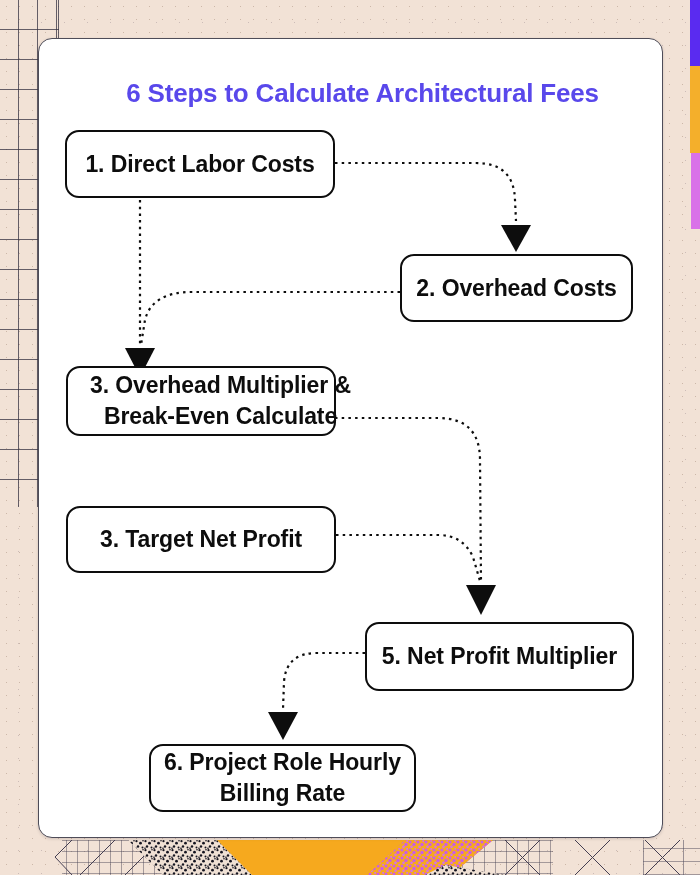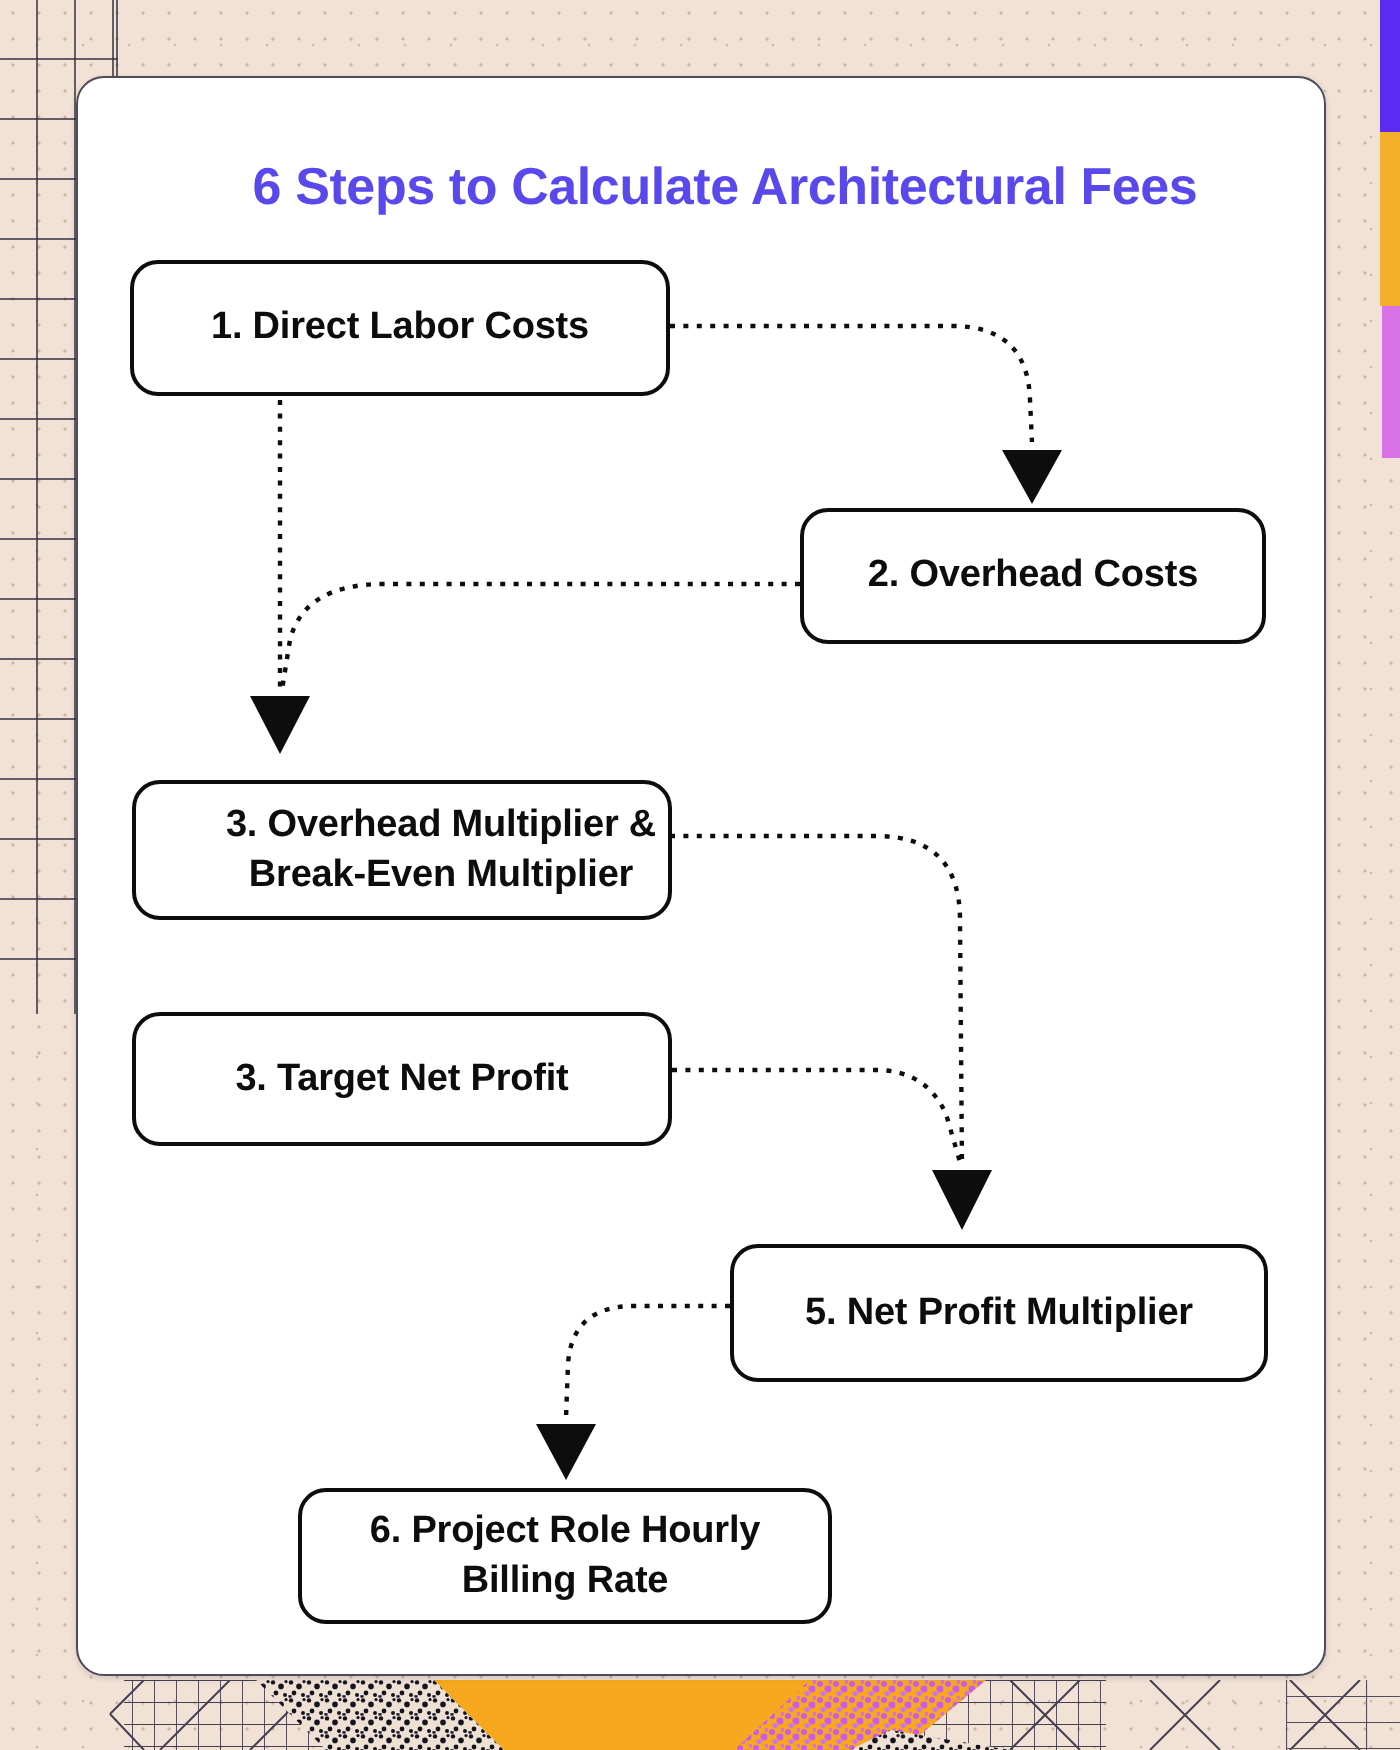--- a/index.html
+++ b/index.html
@@ -37,27 +37,27 @@
   .title{
     position:absolute;left:38px;top:66px;width:625px;margin:12px;
     text-align:center;font-size:26px;font-weight:700;letter-spacing:-.2px;
     color:#5948EB;
   }
   .arrows{position:absolute;left:0;top:0;width:700px;height:875px;pointer-events:none;}
   .step{
     position:absolute;box-sizing:border-box;background:#fff;
     border:2.5px solid #0D0D0D;border-radius:14px;
     display:flex;flex-direction:column;justify-content:center;align-items:center;
-    text-align:center;font-size:19px;font-weight:700;color:#0D0D0D;line-height:1.34;
+    text-align:center;font-size:23px;font-weight:700;color:#0D0D0D;line-height:1.34;
     letter-spacing:-.1px;
   }
   .step span{display:block;white-space:nowrap;}
   .s1{left:65px;top:130px;width:270px;height:68px;}
   .s2{left:400px;top:254px;width:233px;height:68px;text-align:center;}
-  .s3{left:66px;top:390px;width:270px;height:70px;padding-left:39px;}
+  .s3{left:66px;top:366px;width:270px;height:70px;padding-left:39px;}
   .s4{left:66px;top:506px;width:270px;height:67px;}
   .s5{left:365px;top:622px;width:269px;height:69px;text-align:right;}
   .s6{left:149px;top:744px;width:267px;height:68px;text-align:right;}
 </style>
 </head>
 <body>
 
 <div class="decor grid-left"></div>
 <div class="decor strip strip-purple"></div>
 <div class="decor strip strip-yellow"></div>
@@ -124,21 +124,21 @@
 </svg>
 
 <div class="step s1">
   <span>1. Direct Labor Costs</span>
 </div>
 <div class="step s2">
   <span>2. Overhead Costs</span>
 </div>
 <div class="step s3">
   <span>3. Overhead Multiplier &amp;</span>
-  <span>Break-Even Multiplier</span>
+  <span>Break-Even Calculate</span>
 </div>
 <div class="step s4">
   <span>3. Target Net Profit</span>
 </div>
 <div class="step s5">
   <span>5. Net Profit Multiplier</span>
 </div>
 <div class="step s6">
   <span>6. Project Role Hourly</span>
   <span>Billing Rate</span>

